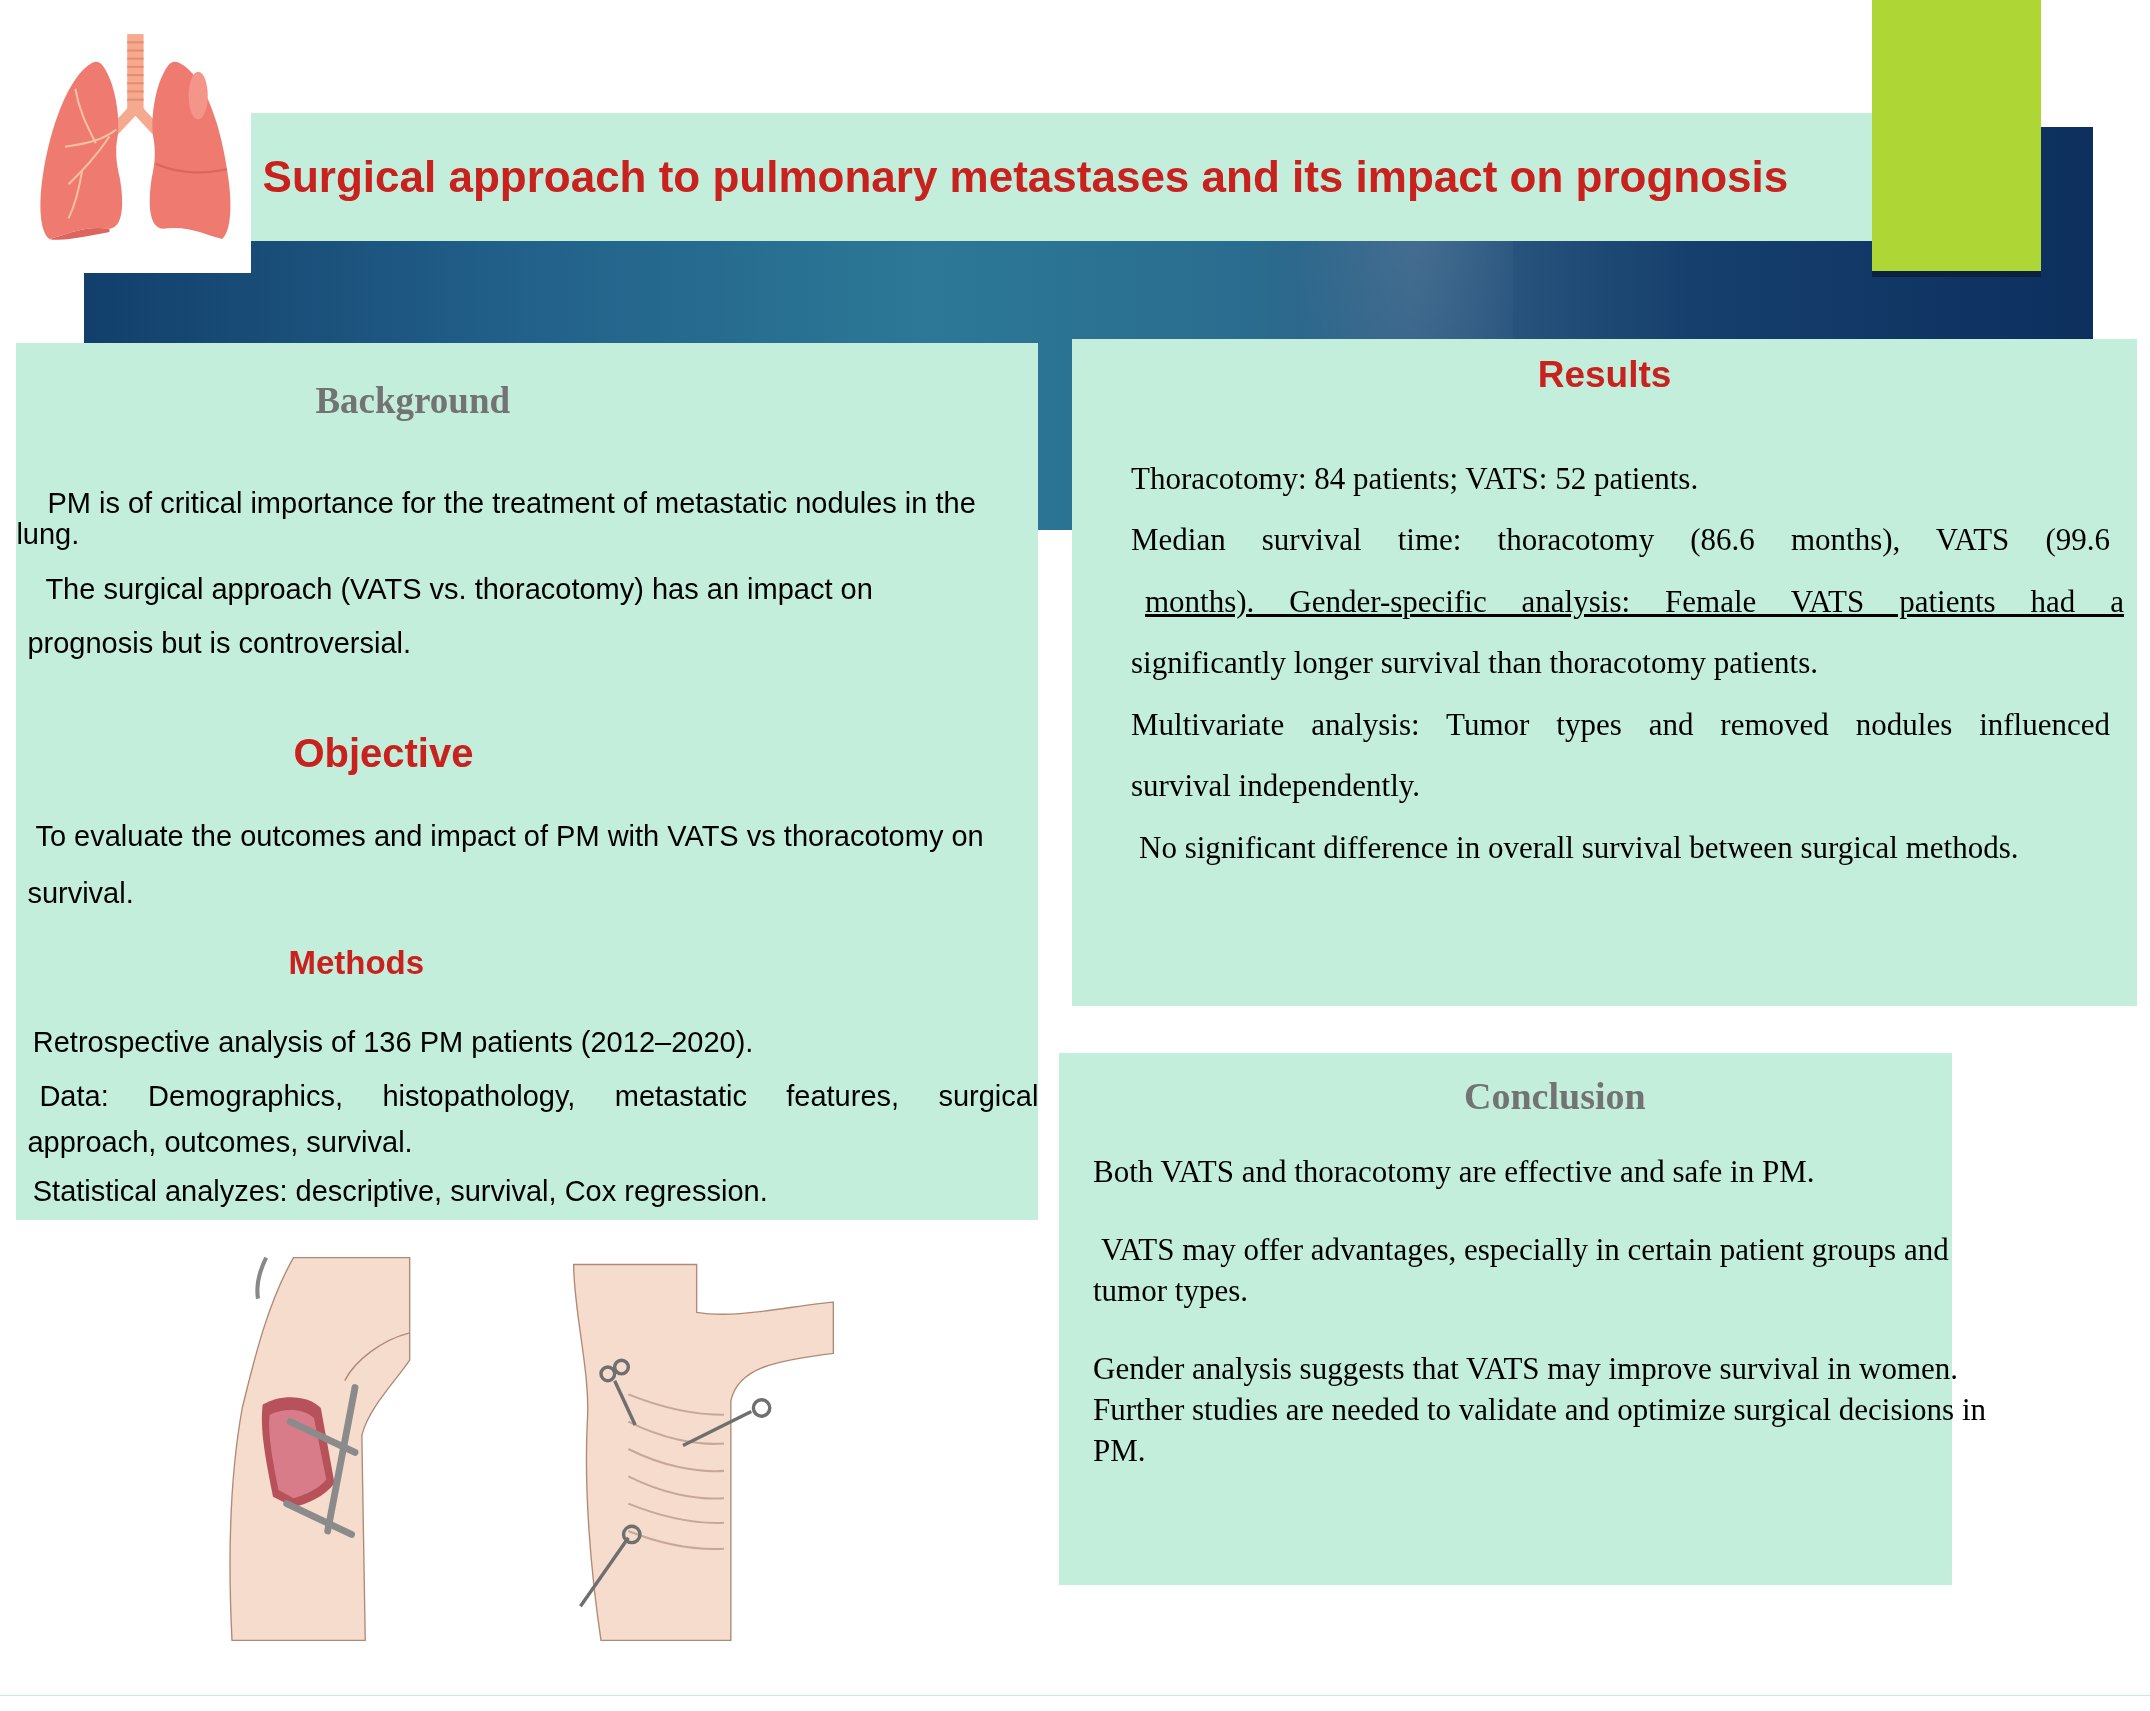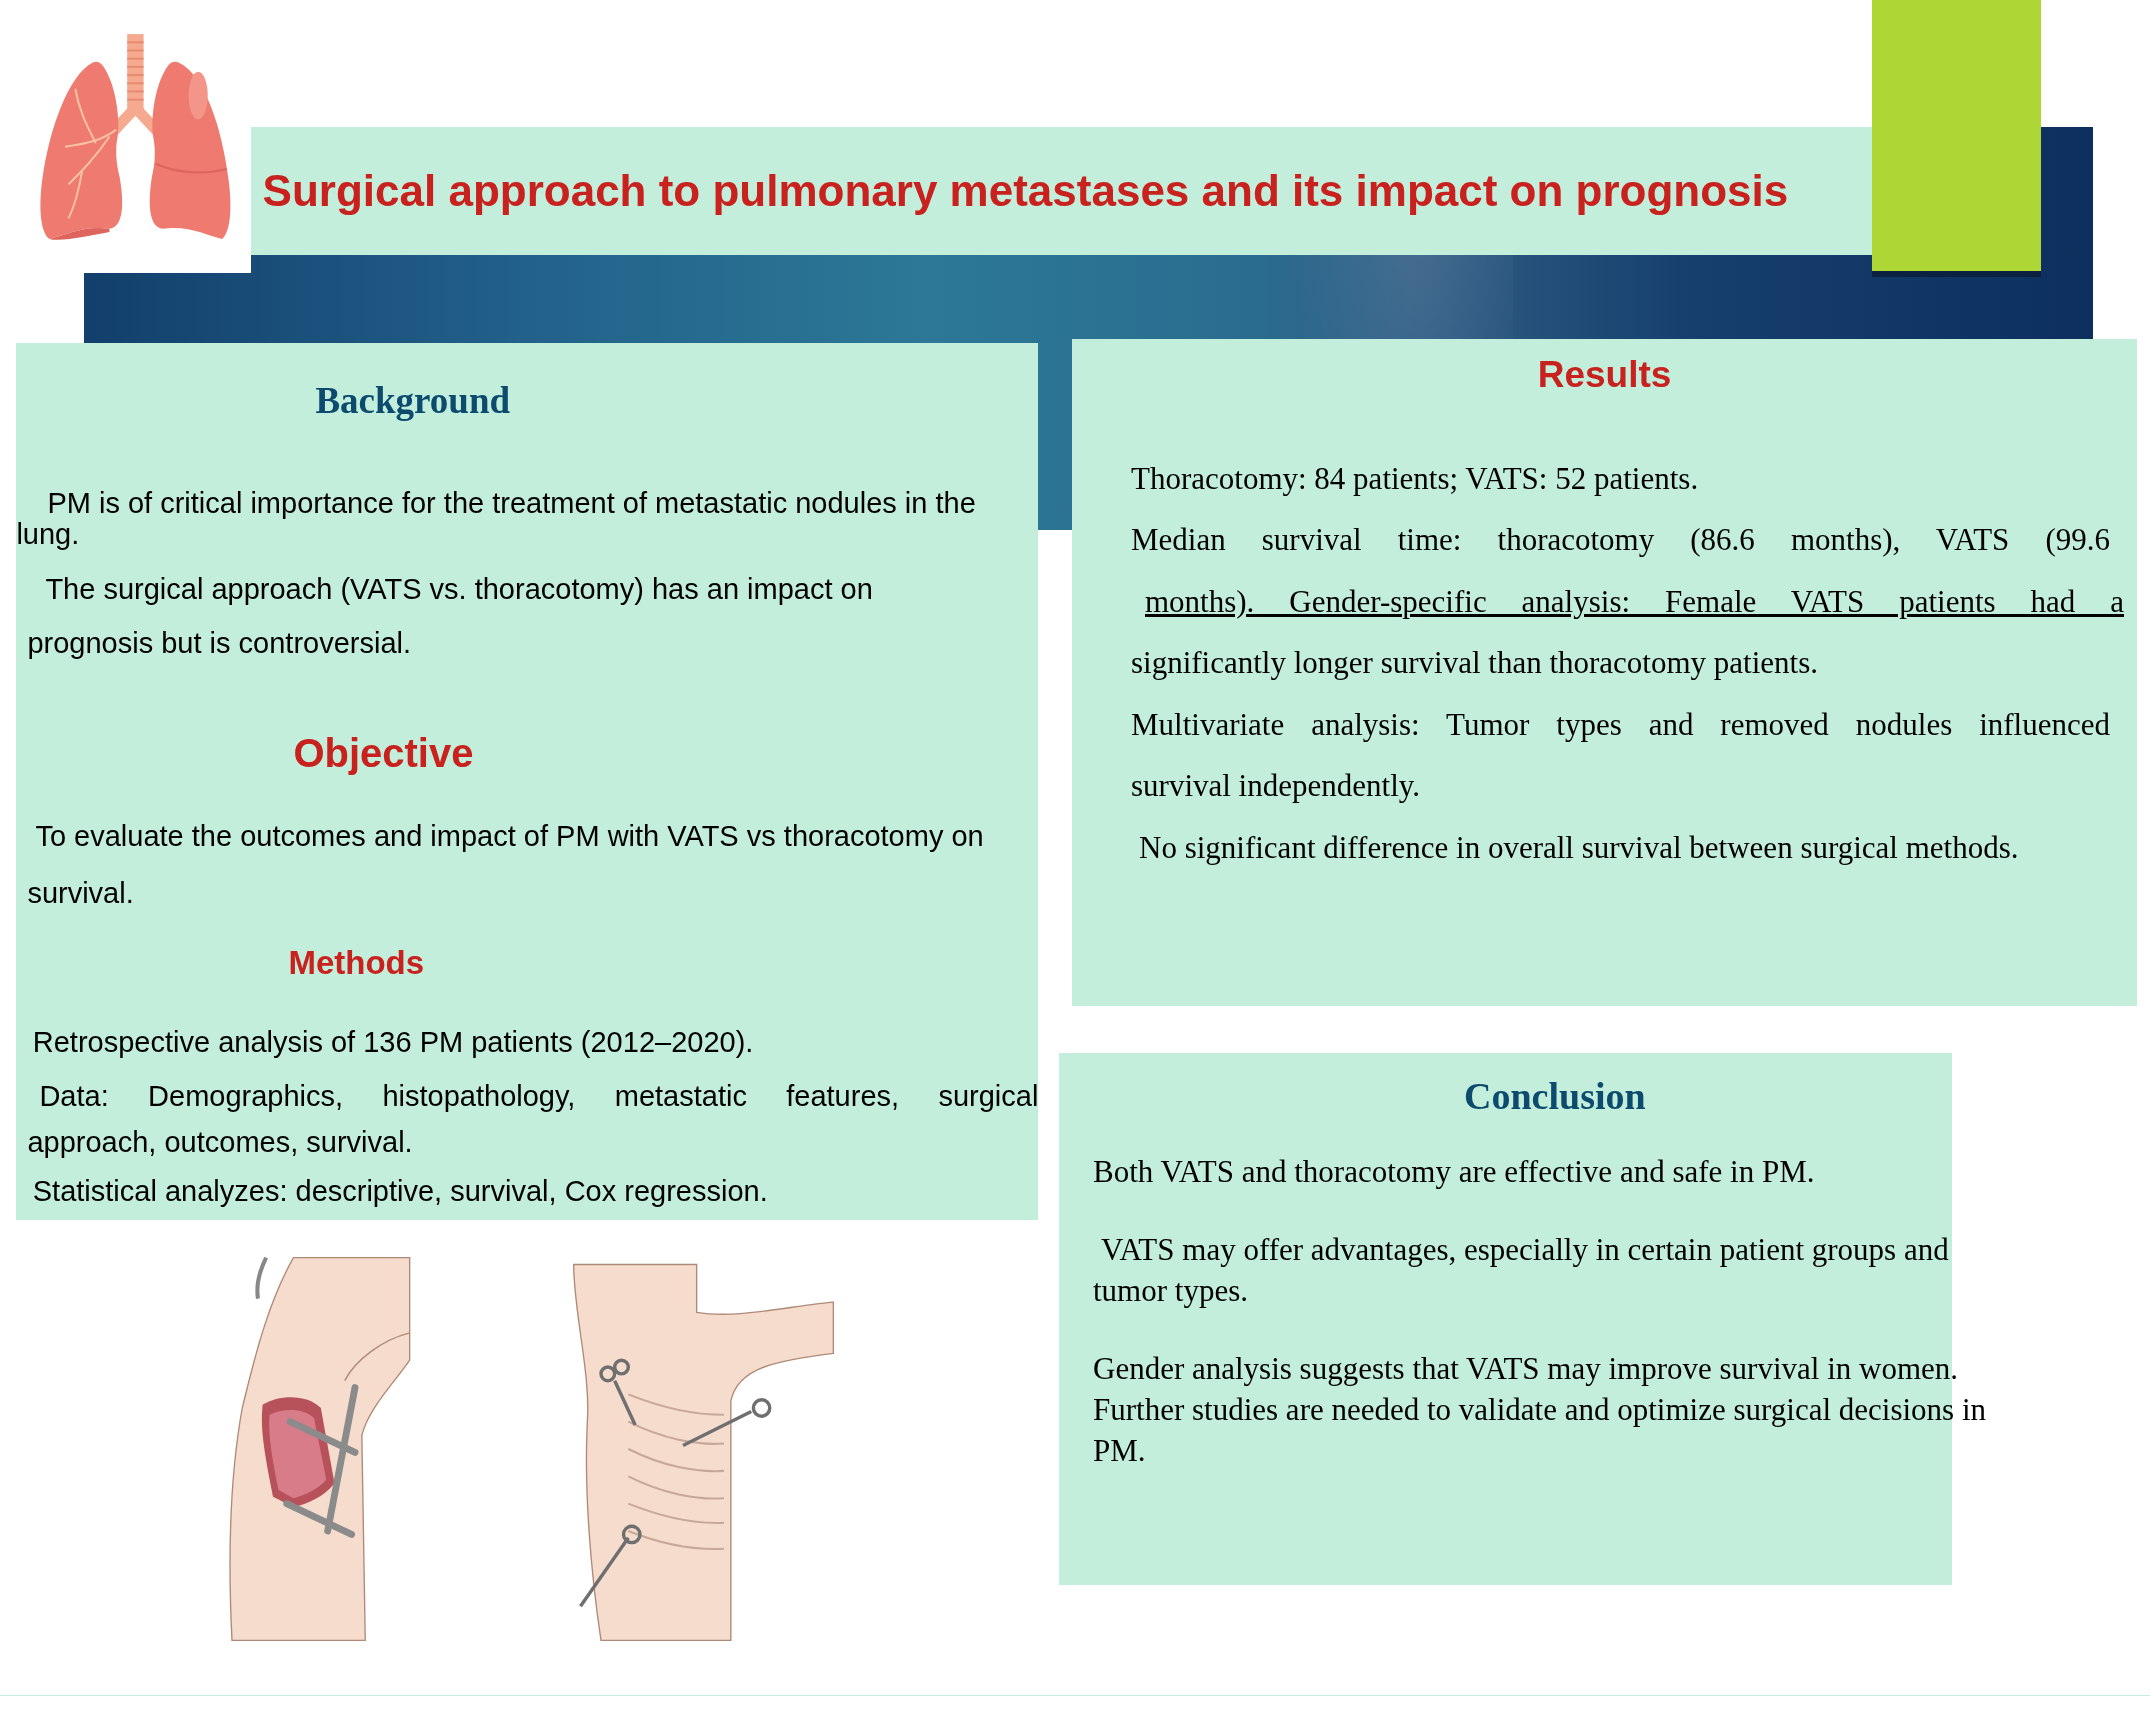--- a/index.html
+++ b/index.html
@@ -14,32 +14,32 @@
     
     #navy-band {
       left: 84px; top: 127px; width: 2009px; height: 403px;
       background: linear-gradient(90deg, #123f6b 0%, #22618a 22%, #2c7896 42%, #2a6c8f 58%, #315e85 66%, #163f6d 80%, #0c2f5e 100%);
     }
     #navy-band .highlight {
       position: absolute; left: 1203px; top: 0; width: 226px; height: 403px;
       background: radial-gradient(ellipse at 60% 20%, rgba(255,255,255,0.10), rgba(255,255,255,0) 70%);
     }
     #lung-box { left: 0; top: 0; width: 251px; height: 273px; background: #ffffff; }
-    #title-box { left: 251px; top: 127px; width: 1627px; height: 128px; }
+    #title-box { left: 251px; top: 113px; width: 1627px; height: 128px; }
     #title-text {
       position: absolute; left: 11.6px; top: 0; height: 128px; line-height: 128px;
       color: #c8211e; font-weight: bold; font-size: 44px; white-space: nowrap;
       font-family: "Liberation Sans", sans-serif;
     }
     #green-accent { left: 1872px; top: 0; width: 169px; height: 271px; background: #aed635; }
     #green-accent-shadow { left: 1872px; top: 271px; width: 169px; height: 6.2px; background: #0b213f; }
 
     
     #left-panel { left: 16.4px; top: 343px; width: 1022px; height: 877px; }
-    .h-serif { font-family: "Liberation Serif", serif; color: #0c4a6e; font-weight: bold; }
+    .h-serif { font-family: "Liberation Serif", serif; color: #737373; font-weight: bold; }
     .h-sans { font-family: "Liberation Sans", sans-serif; color: #c8211e; font-weight: bold; }
     .sans-body { font-family: "Liberation Sans", sans-serif; color: #000; font-size: 29px; }
     .serif-body { font-family: "Liberation Serif", serif; color: #000; font-size: 31px; }
     .p { position: absolute; margin: 0; }
 
     
     #results-panel { left: 1072px; top: 339px; width: 1065px; height: 667px; }
     #conclusion-panel { left: 1059px; top: 1053px; width: 893px; height: 532px; }
 
     #surgery-figure { left: 191px; top: 1244px; width: 656px; height: 410px; }

